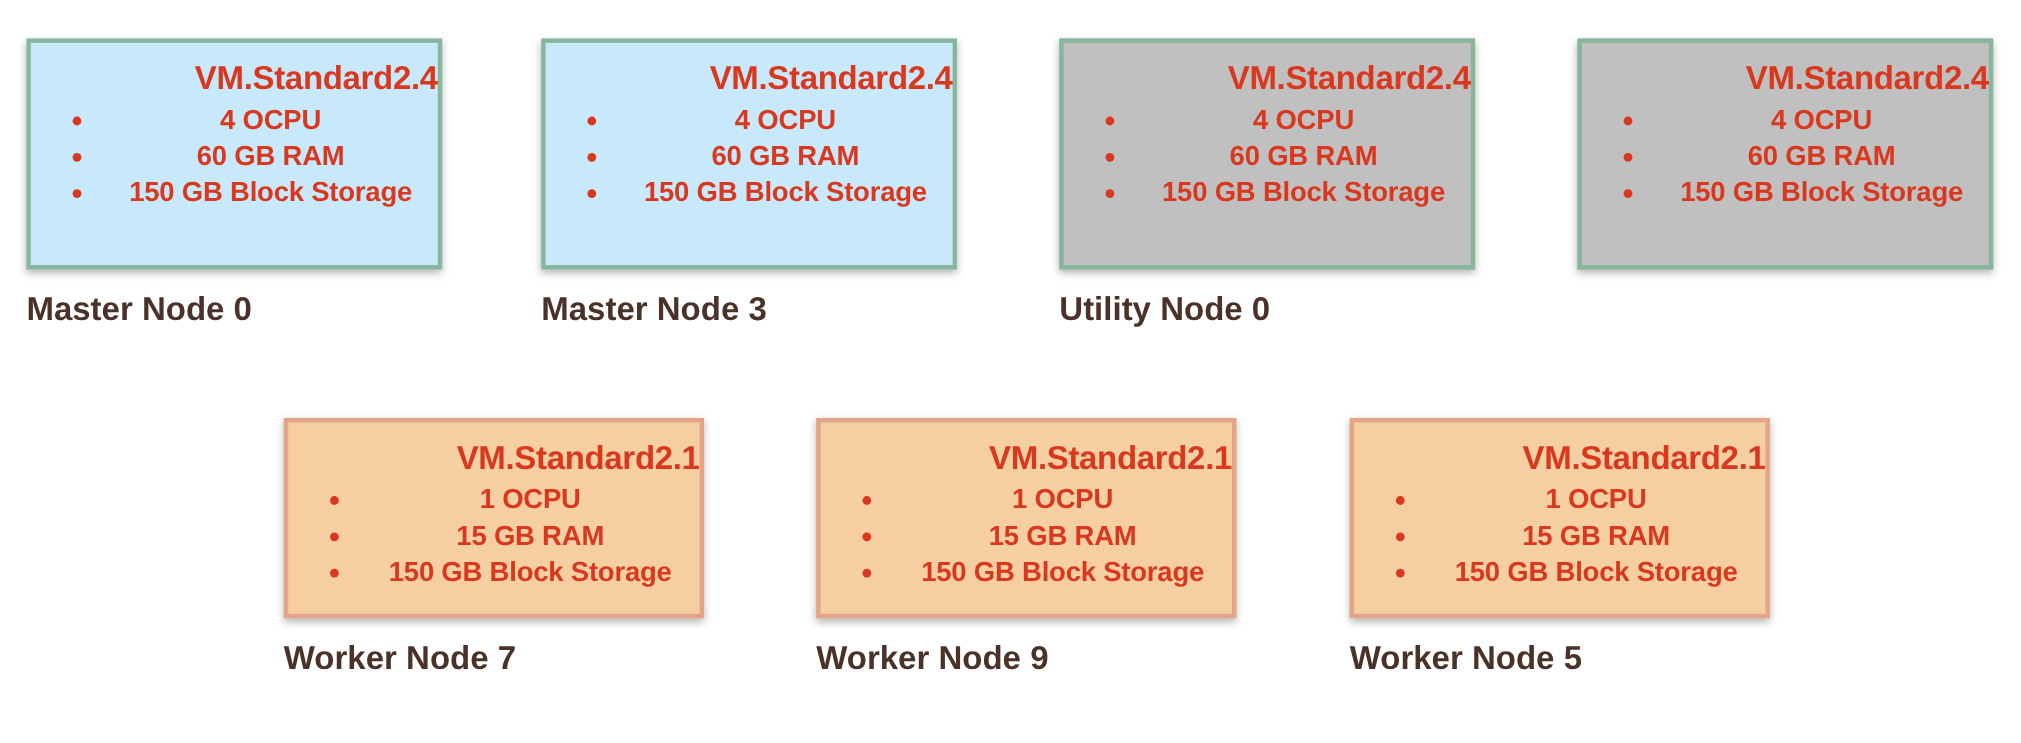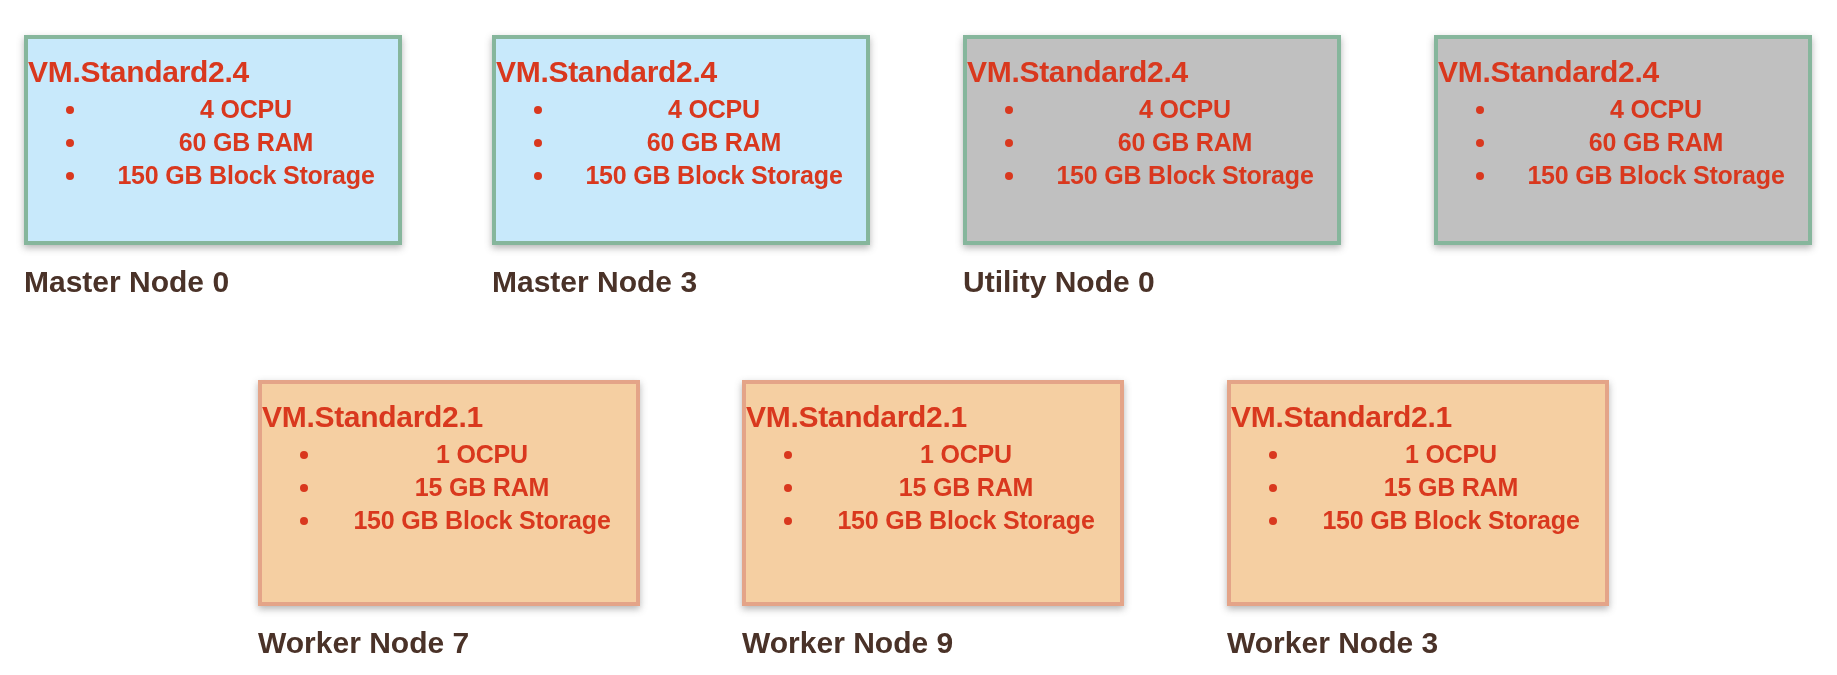--- a/index.html
+++ b/index.html
@@ -30,30 +30,30 @@
     box-sizing: border-box;
     width: 100%;
     height: 210px;
     border-style: solid;
     border-width: 4px;
     padding: 10px 0 0 0;
     box-shadow: 0 3px 7px rgba(90,90,90,0.45);
   }
 
   .node-box.row2 {
-    height: 226px;
+    height: 182px;
   }
 
   
   .fill-blue  { background: #c8e9fb; border-color: #86b69c; }
   .fill-gray  { background: #c0c0c0; border-color: #86b69c; }
   .fill-peach { background: #f5cfa2; border-color: #e4a488; }
 
   .shape-title {
-    text-align: left;
+    text-align: right;
     font-size: 30px;
     font-weight: bold;
     color: #d9381e;
     letter-spacing: -0.3px;
     margin: 6px 0 4px 0;
   }
 
   .spec-list {
     list-style: none;
     margin: 0;
@@ -171,16 +171,16 @@
 
   <div class="node-group" style="left:1227px; top:380px; width:382px;">
     <div class="node-box row2 fill-peach">
       <div class="shape-title">VM.Standard2.1</div>
       <ul class="spec-list">
         <li>1 OCPU</li>
         <li>15 GB RAM</li>
         <li>150 GB Block Storage</li>
       </ul>
     </div>
-    <div class="node-caption semi">Worker Node 3</div>
+    <div class="node-caption semi">Worker Node 5</div>
   </div>
 
 </div>
 
 </body></html>

